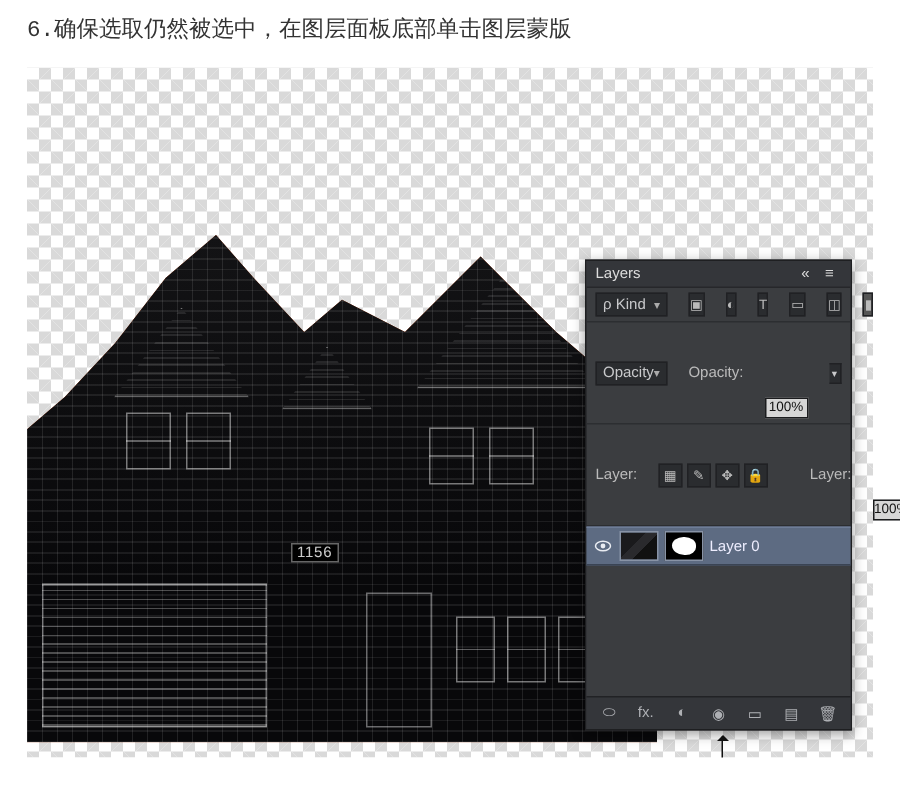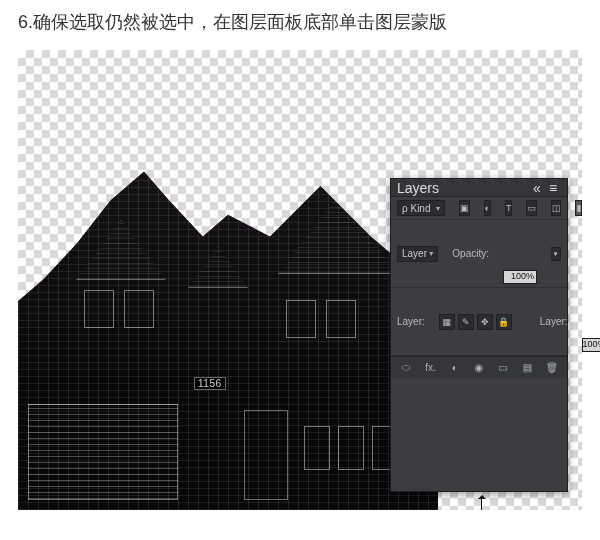--- a/index.html
+++ b/index.html
@@ -1,31 +1,31 @@
 <!DOCTYPE html>
 <html><head>
 <meta charset="utf-8">
 <style>
   * { box-sizing: border-box; margin: 0; padding: 0; }
   body { font-family: Arial, "Microsoft YaHei", sans-serif; font-size: 14px; background: #fff; color: #333; width: 600px; }
-  .caption { padding: 10px 18px 16px; font-size: 18px; }
+  .caption { padding: 10px 18px 16px; font-size: 15px; font-family: Liberation Mono, monospace; }
   .canvas-wrap { margin: 0 18px; width: 564px; height: 460px; position: relative; background: #fff; }
   .checker {
     position: absolute; inset: 0;
     background-image:
       linear-gradient(45deg, #d9d9d9 25%, transparent 25%),
       linear-gradient(-45deg, #d9d9d9 25%, transparent 25%),
       linear-gradient(45deg, transparent 75%, #d9d9d9 75%),
       linear-gradient(-45deg, transparent 75%, #d9d9d9 75%);
     background-size: 16px 16px;
     background-position: 0 0, 0 8px, 8px -8px, -8px 0;
   }
   .house {
-    position: absolute; left: 0; bottom: 0; width: 420px; height: 360px;
-    background: #ec4899;
+    position: absolute; left: 0; bottom: 10px; width: 420px; height: 360px;
+    background: #c2410c;
     clip-path: polygon(
       0% 100%, 0% 58%, 0% 42%, 6% 36%, 14% 26%, 22% 14%, 30% 6%,
       36% 14%, 44% 24%, 50% 18%, 60% 24%, 72% 10%, 84% 24%,
       92% 32%, 100% 40%, 100% 100%
     );
     overflow: hidden;
   }
   .house::before {
     content: "";
     position: absolute; inset: 0;
@@ -69,21 +69,21 @@
   
   .panel {
     position: absolute; top: 128px; right: 14px; width: 178px; height: 314px;
     background: #3b3d40; color: #c8c9cb; font-size: 10px;
     border: 1px solid #1e1f21; box-shadow: 0 2px 8px rgba(0,0,0,.4);
     display: flex; flex-direction: column;
   }
   .panel .tab {
     display: flex; align-items: center; height: 18px; padding: 0 6px;
     background: #34363a; border-bottom: 1px solid #26272a;
-    font-size: 14px; color: #ddd;
+    font-size: 10px; color: #ddd;
   }
   .panel .tab .sp { flex: 1; }
   .panel .menub { width: 16px; text-align: center; cursor: pointer; }
   .panel .row { display: flex; align-items: center; padding: 3px 6px; gap: 14px; border-bottom: 1px solid #2c2e31; }
   .panel .sel {
     flex: 1; height: 16px; background: #2a2c2f; border: 1px solid #202124;
     display: flex; align-items: center; padding: 0 4px; justify-content: space-between;
   }
   .panel .sel .tri { font-size: 8px; color: #aaa; }
   .panel .ibtn {
@@ -165,21 +165,21 @@
       <div class="ibtn">▣</div>
       <div class="ibtn">◐</div>
       <div class="ibtn">T</div>
       <div class="ibtn">▭</div>
       <div class="ibtn">◫</div>
       <div class="ibtn" style="background:#555">▮</div>
     </div>
 
     <div class="row">
       <div class="sel">
-        <span>Layer</span>
+        <span>Opacity</span>
         <span class="tri">▾</span>
       </div>
       <span class="lbl">Opacity:</span>
       <div class="valbox">100%</div>
       <div class="vtri">▾</div>
     </div>
 
     <div class="row">
       <span class="lbl">Layer:</span>
       <div class="lockicons">
@@ -187,20 +187,35 @@
         <span class="ibtn">✎</span>
         <span class="ibtn">✥</span>
         <span class="ibtn">🔒</span>
       </div>
       <span class="sp" style="flex:1"></span>
       <span class="lbl">Layer:</span>
       <div class="valbox">100%</div>
       <div class="vtri">▾</div>
     </div>
 
+    <div class="layers-list">
+      <div class="layer-item">
+        <div class="eye">
+          <svg width="12" height="12" viewBox="0 0 12 12">
+              <ellipse cx="6" cy="6" rx="5" ry="3.2" fill="none" stroke="#e9ecf2" stroke-width="1"></ellipse>
+              <circle cx="6" cy="6" r="1.6" fill="#e9ecf2"></circle>
+            </svg>
+        </div>
+        <div class="thumb bg"></div>
+        <div class="mask">
+            <div class="blob"></div>
+          </div>
+        <div class="lname">Layer 0</div>
+      </div>
+    </div>
 
     <div class="footer">
       <div class="fb">⬭</div>
       <div class="fb">fx.</div>
       <div class="fb">◐</div>
       <div class="fb">◉</div>
       <div class="fb">▭</div>
       <div class="fb">▤</div>
       <div class="fb">🗑</div>
     </div>

